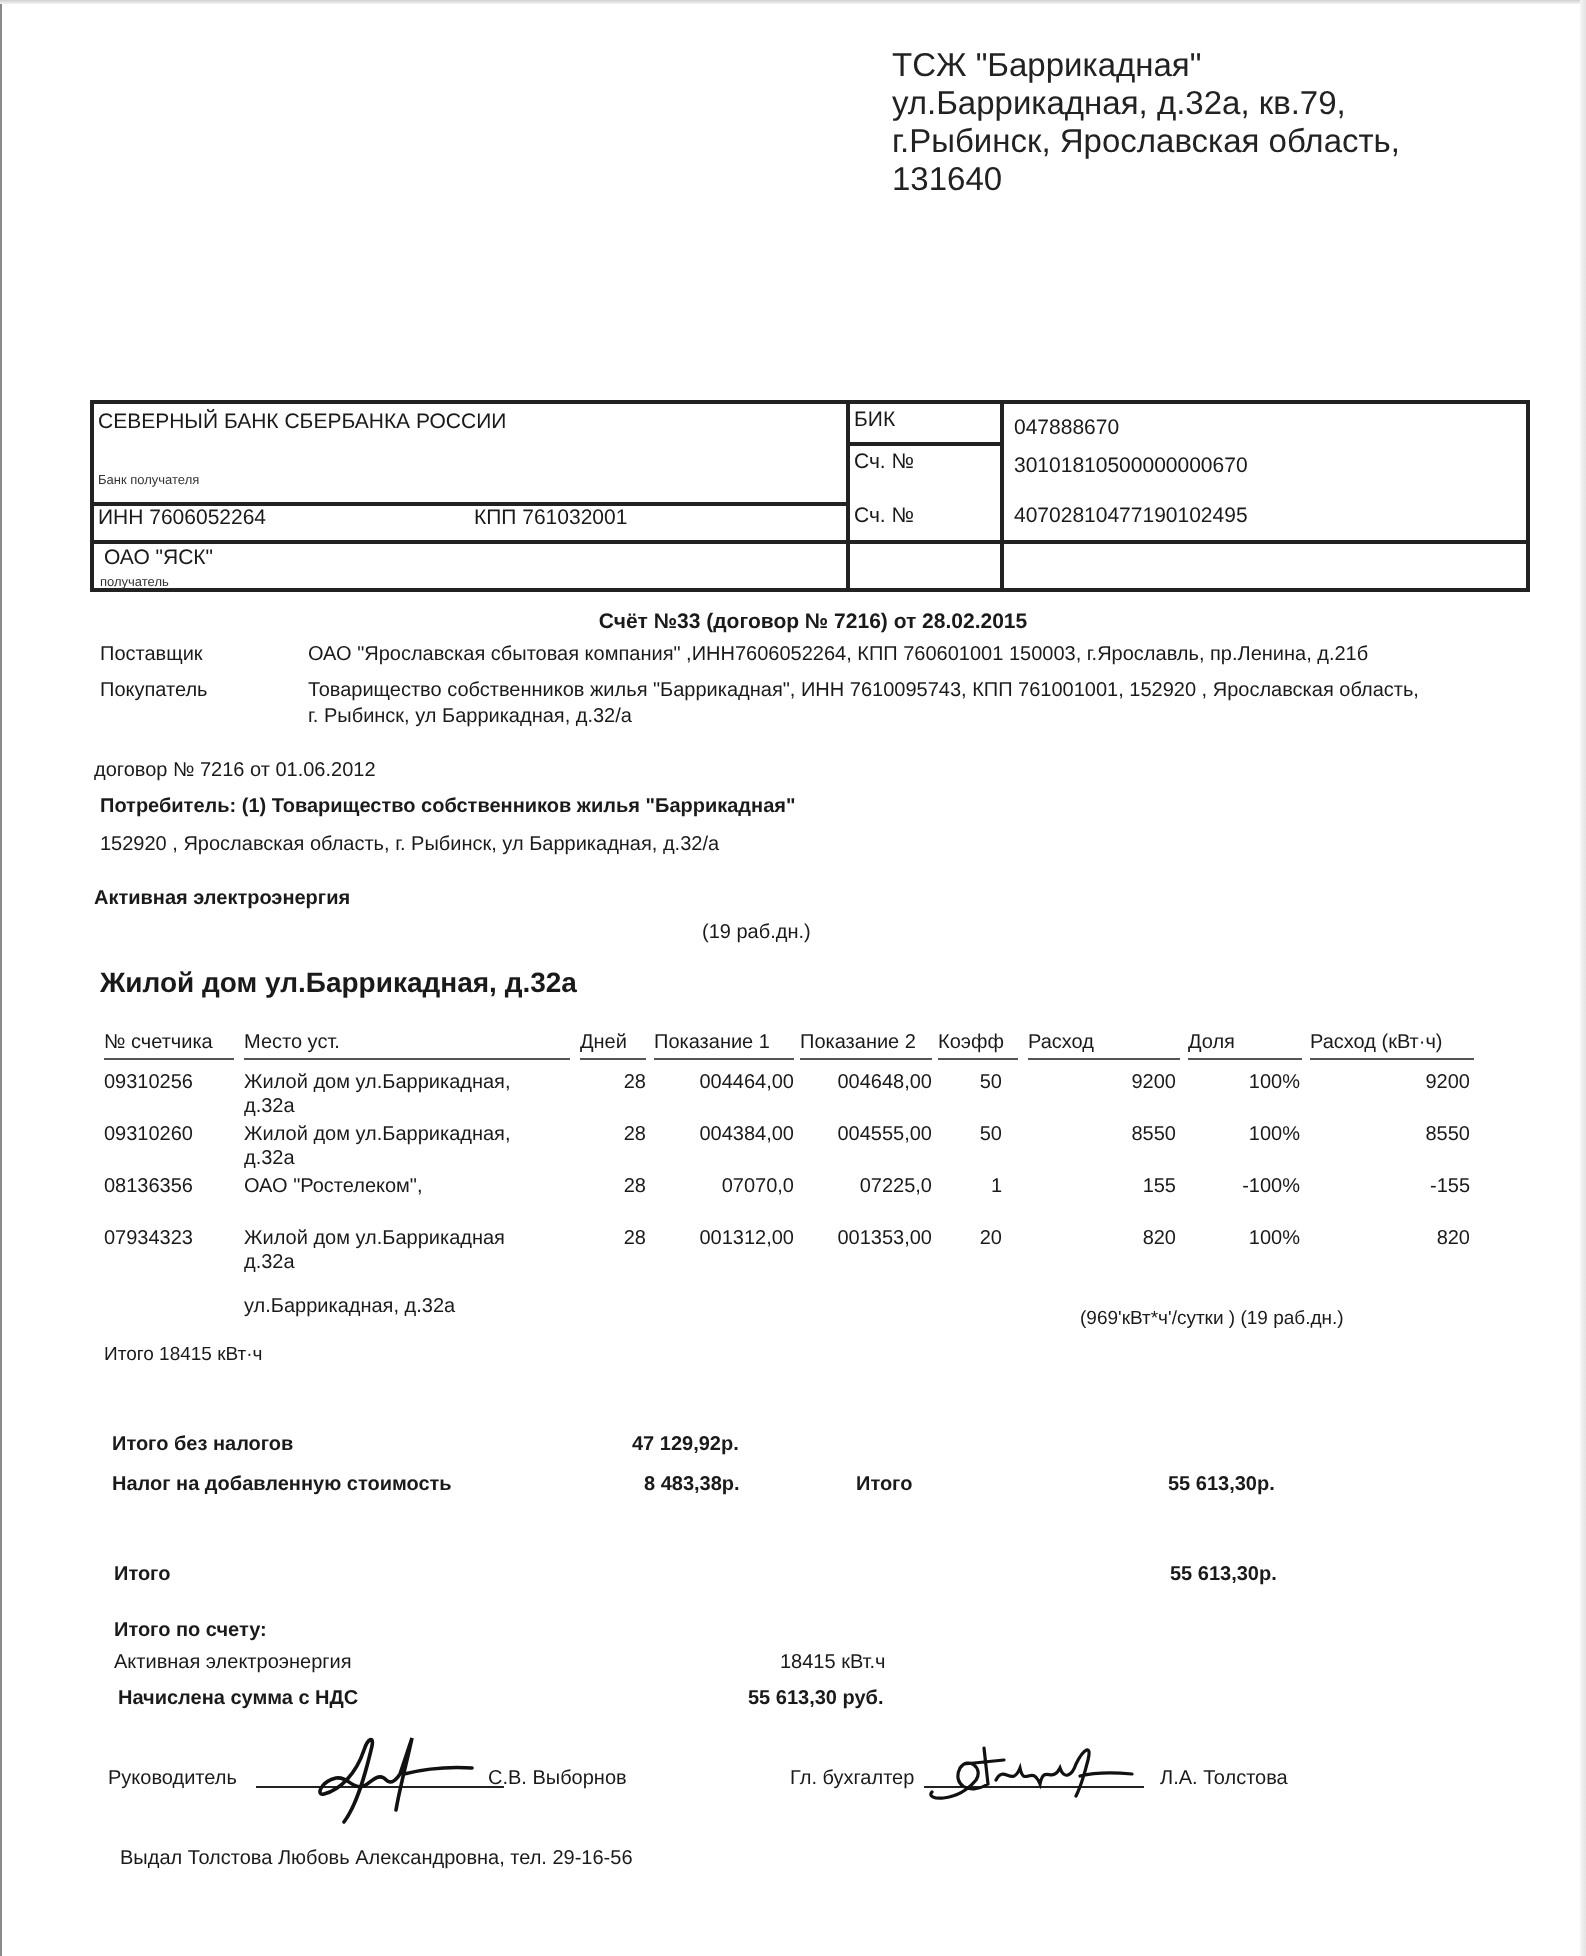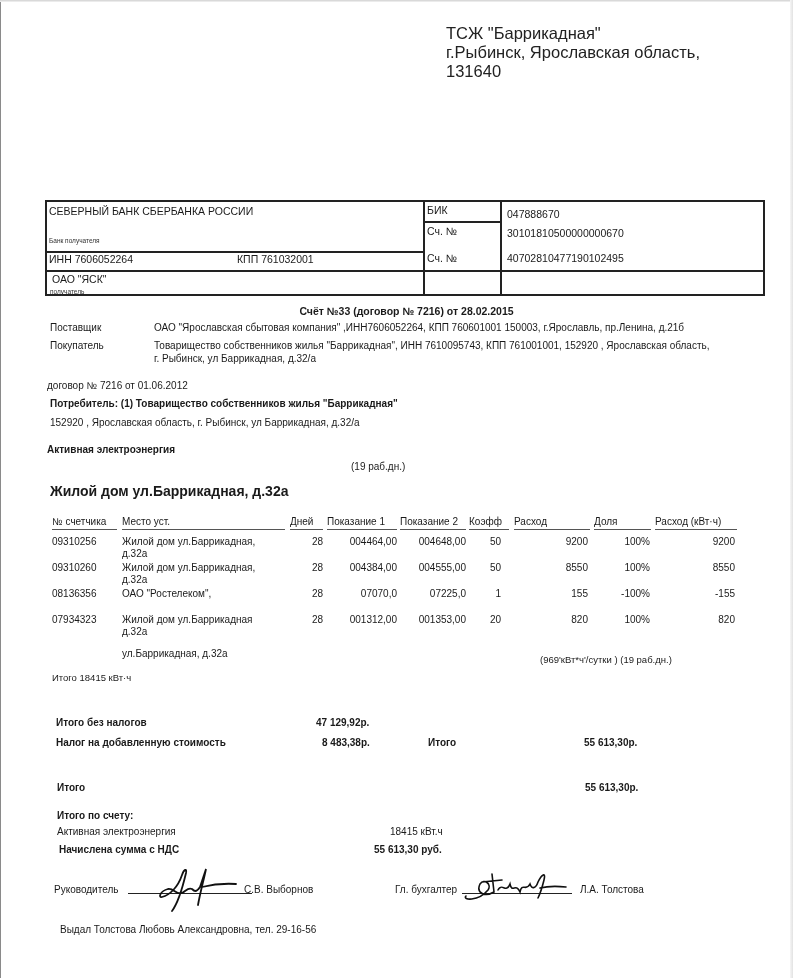--- a/index.html
+++ b/index.html
@@ -51,20 +51,21 @@
 </style>
 </head>
 <body>
 
 <div class="page-edge-left"></div>
 <div class="page-edge-top"></div>
 <div class="page-edge-right"></div>
 
 <div class="abs addr">
   <div>ТСЖ "Баррикадная"</div>
+  <div>ул.Баррикадная, д.32а, кв.79,</div>
   <div>г.Рыбинск, Ярославская область,</div>
   <div>131640</div>
 </div>
 
 <div class="bank-box">
   <div class="vline" style="left:376px;"></div>
   <div class="vline" style="left:453px;"></div>
   <div class="hline" style="left:0; width:378px; top:49px;"></div>
   <div class="hline" style="left:0; width:718px; top:68px;"></div>
 

